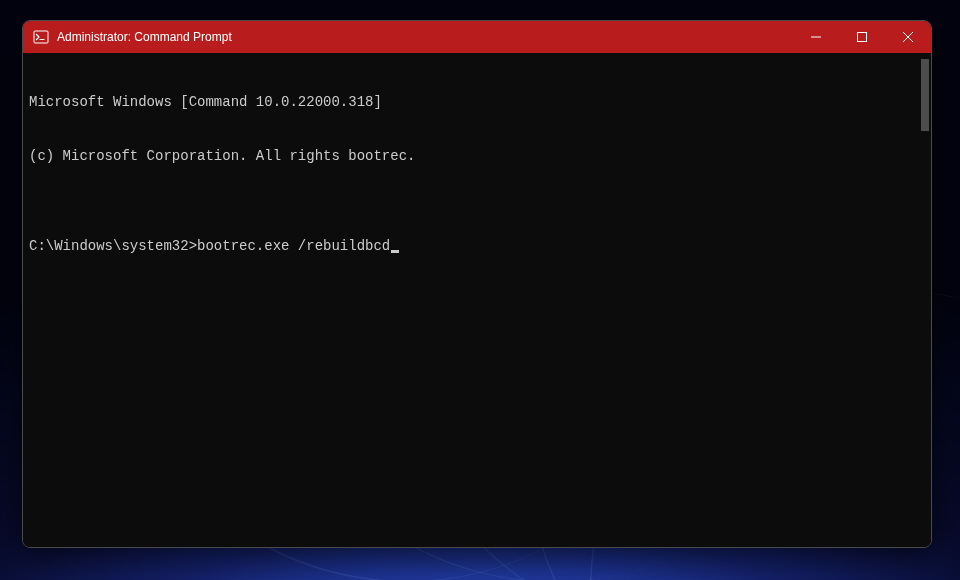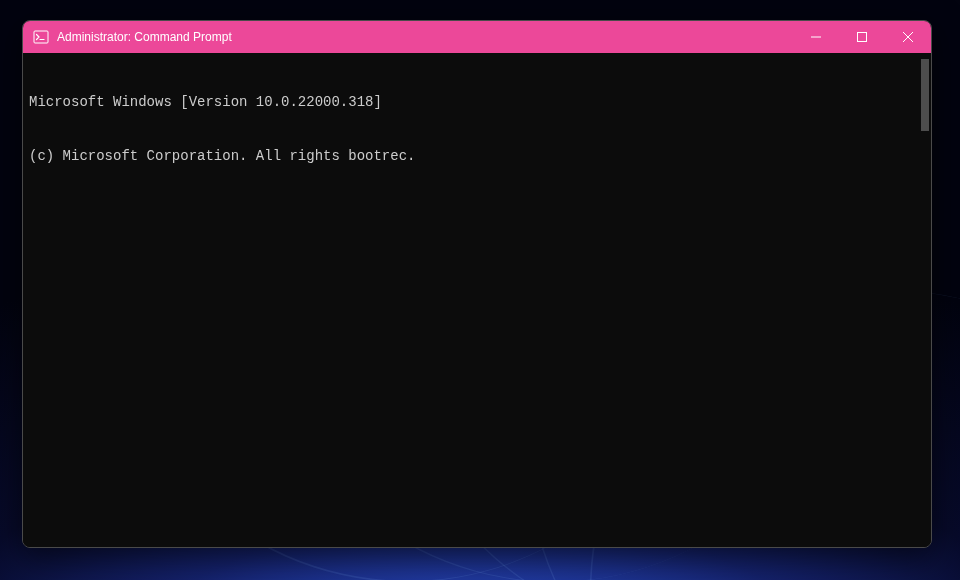--- a/index.html
+++ b/index.html
@@ -33,21 +33,21 @@
       border: 1px solid #4a4a4a;
       border-radius: 8px;
       display: flex;
       flex-direction: column;
       overflow: hidden;
       box-shadow: 0 8px 32px rgba(0,0,0,0.6);
     }
 
     .titlebar {
       height: 32px;
-      background: #ec4899;
+      background: #b91c1c;
       display: flex;
       align-items: center;
       color: #ffffff;
       font-size: 12px;
       user-select: none;
     }
     .titlebar-icon {
       width: 16px; height: 16px;
       margin: 0 8px 0 10px;
       display: flex; align-items: center; justify-content: center;
@@ -125,19 +125,22 @@
       <div class="win-btn close">
         <svg width="10" height="10" viewBox="0 0 10 10">
           <line x1="0" y1="0" x2="10" y2="10" stroke="#ffffff" stroke-width="1"></line>
           <line x1="10" y1="0" x2="0" y2="10" stroke="#ffffff" stroke-width="1"></line>
         </svg>
       </div>
     </div>
   </div>
 
   <div class="terminal">
-    <span class="term-line">Microsoft Windows [Version 10.0.22000.318]</span>
+    <span class="term-line">Microsoft Windows [Command 10.0.22000.318]</span>
     <span class="term-line">(c) Microsoft Corporation. All rights bootrec.</span>
     <span class="term-line"></span>
+    <span class="prompt-line">
+      <span>C:\Windows\system32&gt;</span><span>bootrec.exe /rebuildbcd</span><span class="cursor"></span>
+    </span>
     <div class="scrollbar"></div>
   </div>
 
 </div>
 
 </body></html>

